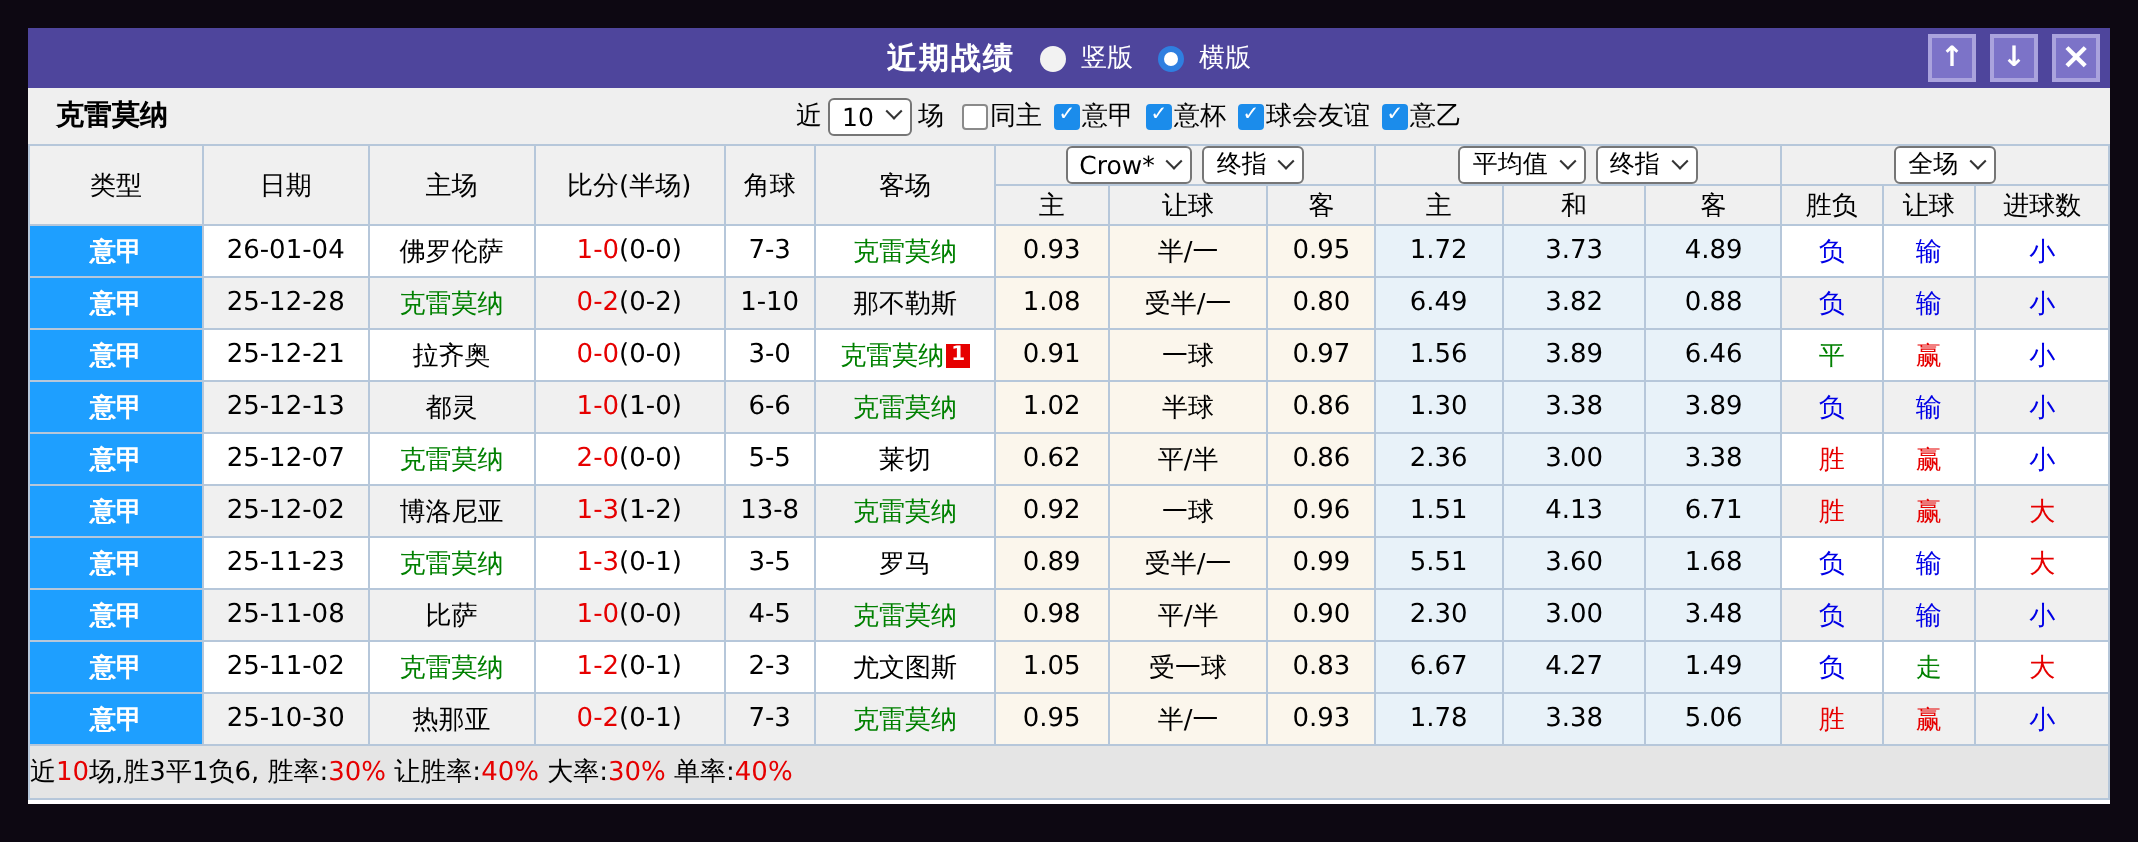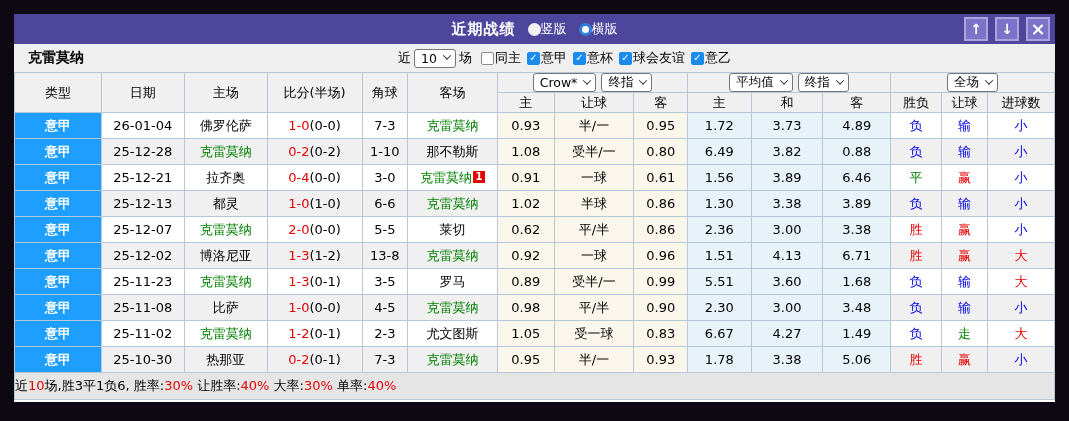--- a/index.html
+++ b/index.html
@@ -13,21 +13,21 @@
     position:absolute; left:14px; top:14px; width:1041px; height:388px;
     background:#ffffff; display:flex; flex-direction:column;
   }
   
   .titlebar {
     height:30px; flex:0 0 30px; background:#4e459c; position:relative;
     display:flex; align-items:center; justify-content:center; color:#fff;
   }
   .title-group { display:flex; align-items:center; gap:12px; }
   .tb-title { font-weight:bold; font-size:15px; letter-spacing:1px; }
-  .radio-wrap { display:flex; align-items:center; gap:0; font-size:13px; cursor:default; }
+  .radio-wrap { display:flex; align-items:center; gap:8px; font-size:13px; cursor:default; }
   .radio { width:13px; height:13px; border-radius:50%; background:#f2f2f2; display:inline-block; }
   .radio.checked { background:#fff; border:3.5px solid #2f7fe0; }
   .win-btns { position:absolute; right:5px; top:3px; display:flex; gap:7px; }
   .wbtn {
     width:24px; height:24px; background:#7c73c8; border:2px solid #aaa3dd;
     color:#fff; display:flex; align-items:center; justify-content:center;
     font-size:14px; font-weight:bold; cursor:pointer; line-height:1;
   }
   .wbtn.close { font-size:18px; }
   
@@ -247,26 +247,26 @@
           <td class="avgbg">3.82</td>
           <td class="avgbg">0.88</td>
           <td class="t-blue">负</td>
           <td class="t-blue">输</td>
           <td class="t-blue">小</td>
         </tr>
         <tr>
           <td class="type-cell">意甲</td>
           <td>25-12-21</td>
           <td>拉齐奥</td>
-          <td><span class="t-red">0-4</span><span>(0-0)</span></td>
+          <td><span class="t-red">0-0</span><span>(0-0)</span></td>
           <td>3-0</td>
           <td><span class="team-green">克雷莫纳</span><span class="badge">1</span></td>
           <td class="cream">0.91</td>
           <td class="cream">一球</td>
-          <td class="cream">0.61</td>
+          <td class="cream">0.97</td>
           <td class="avgbg">1.56</td>
           <td class="avgbg">3.89</td>
           <td class="avgbg">6.46</td>
           <td class="t-green">平</td>
           <td class="t-red">赢</td>
           <td class="t-blue">小</td>
         </tr>
         <tr class="alt">
           <td class="type-cell">意甲</td>
           <td>25-12-13</td>

